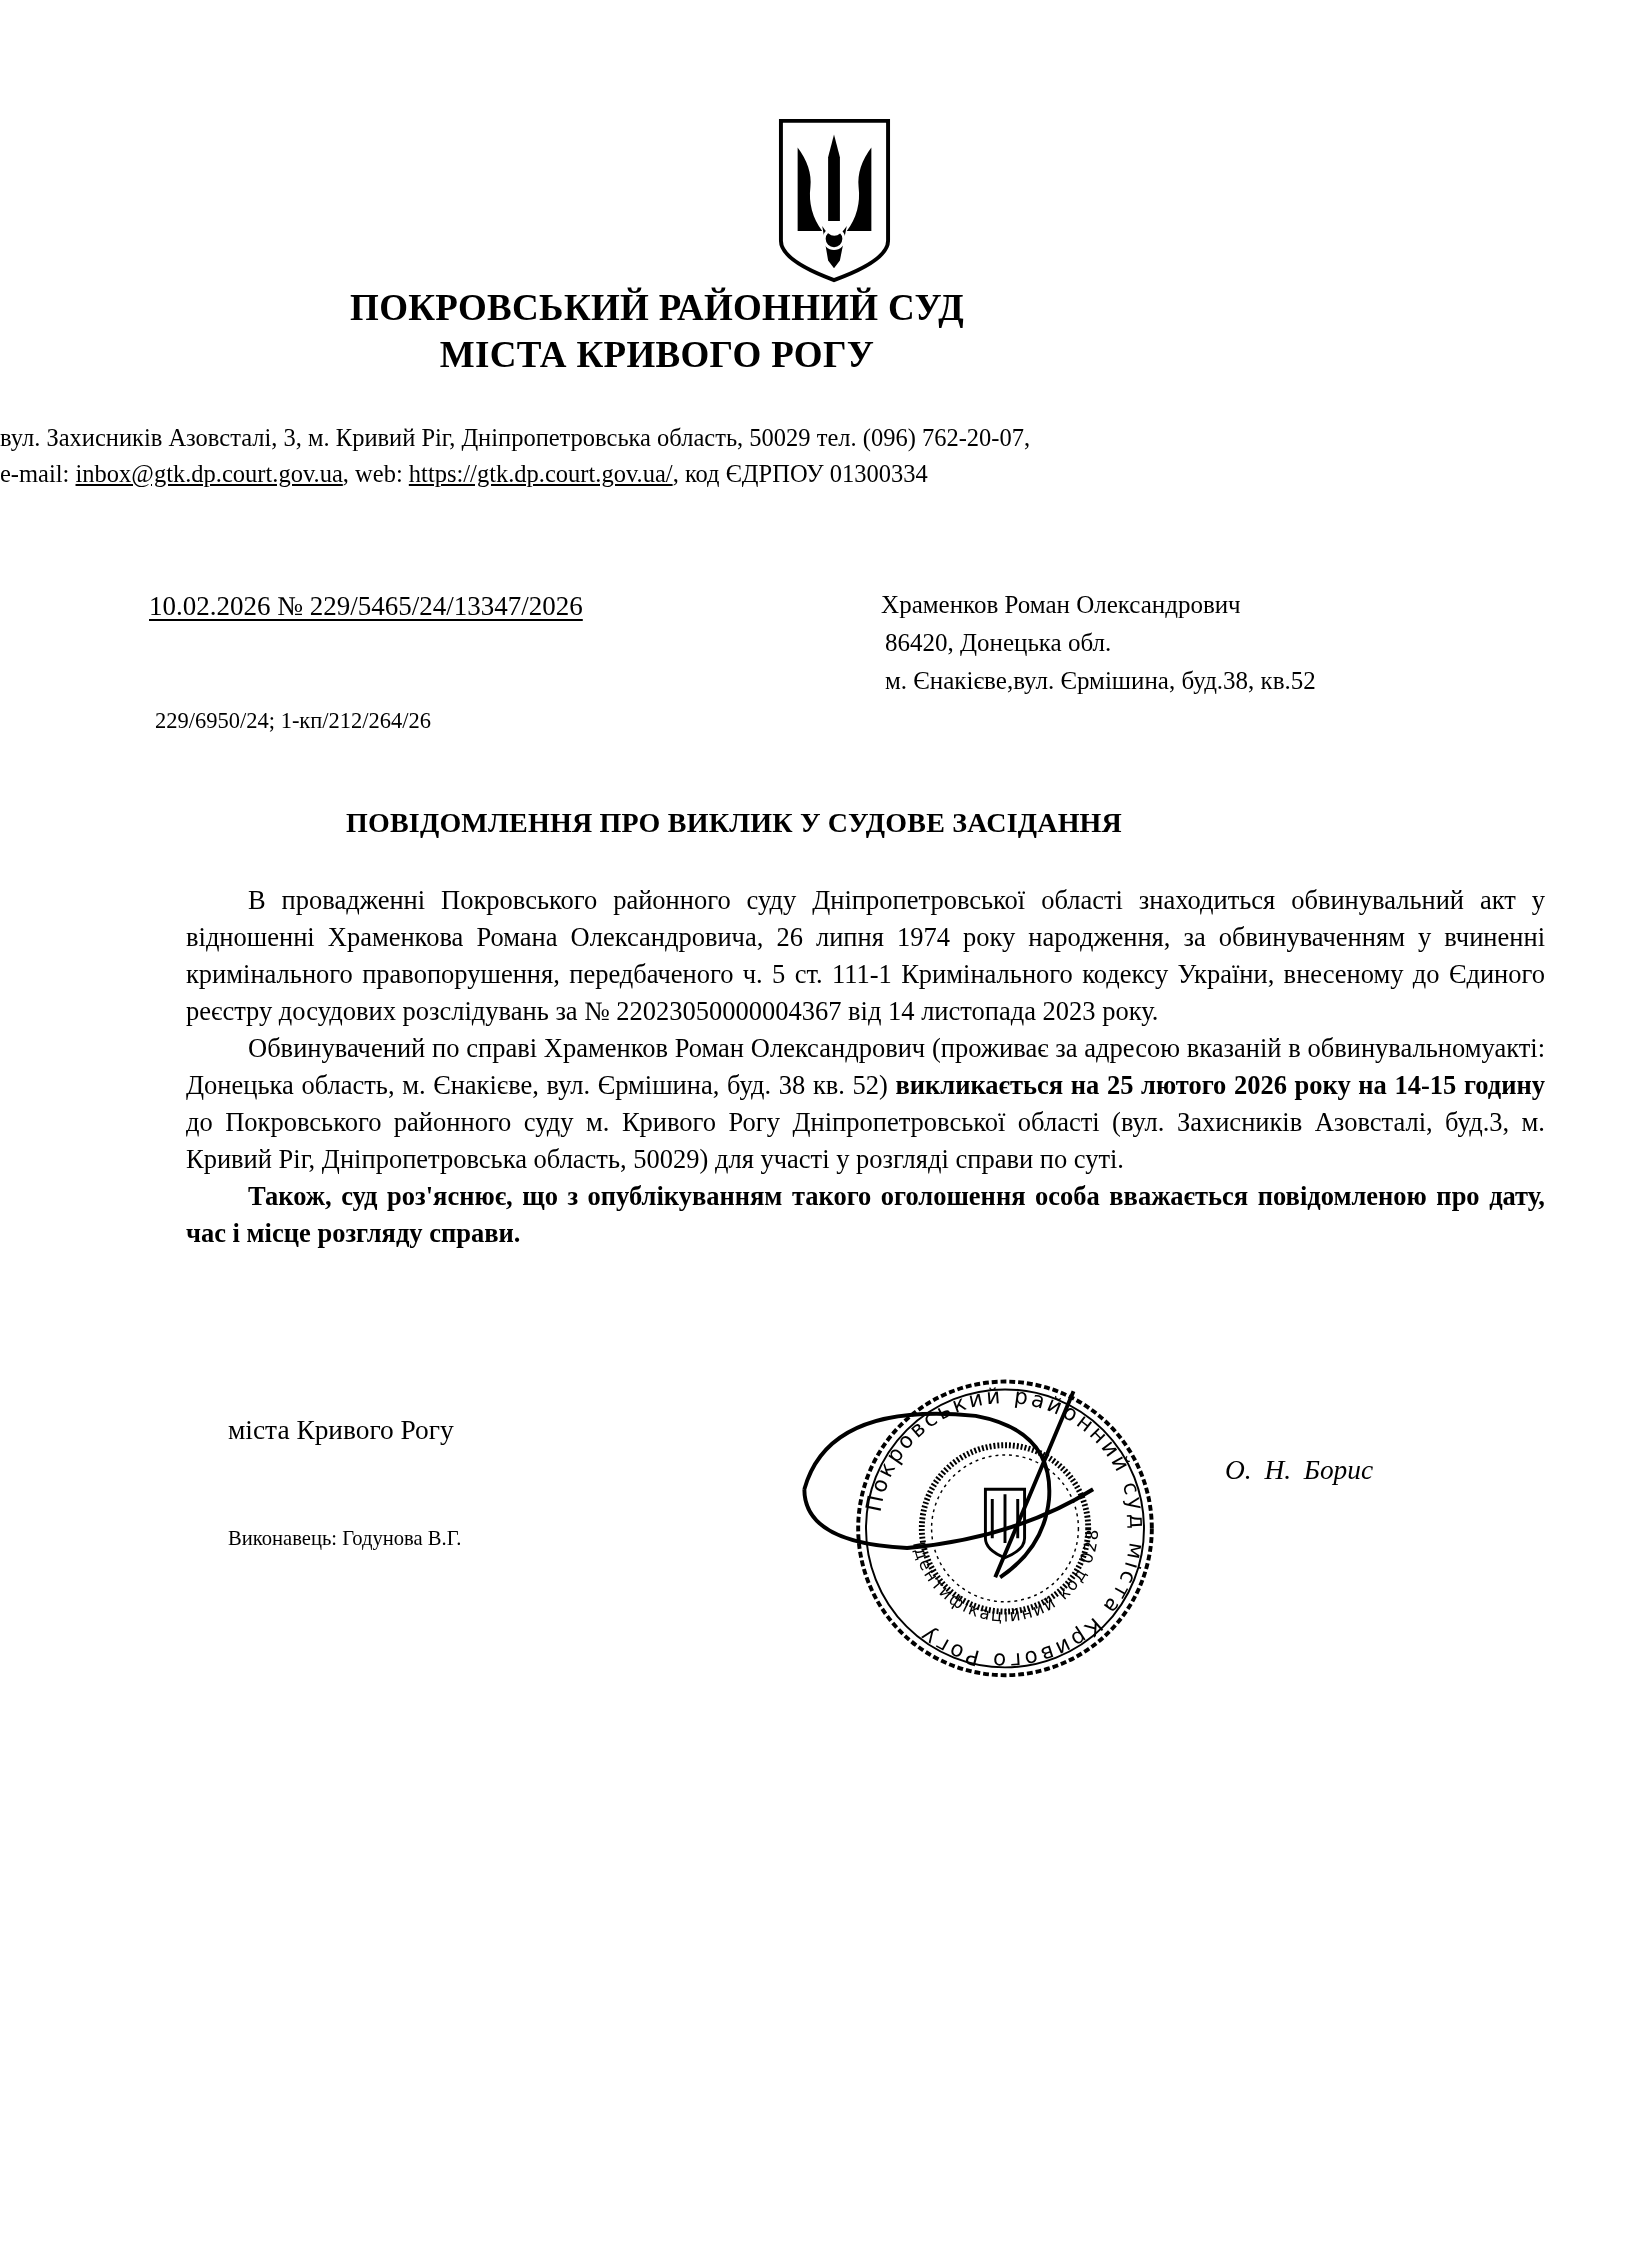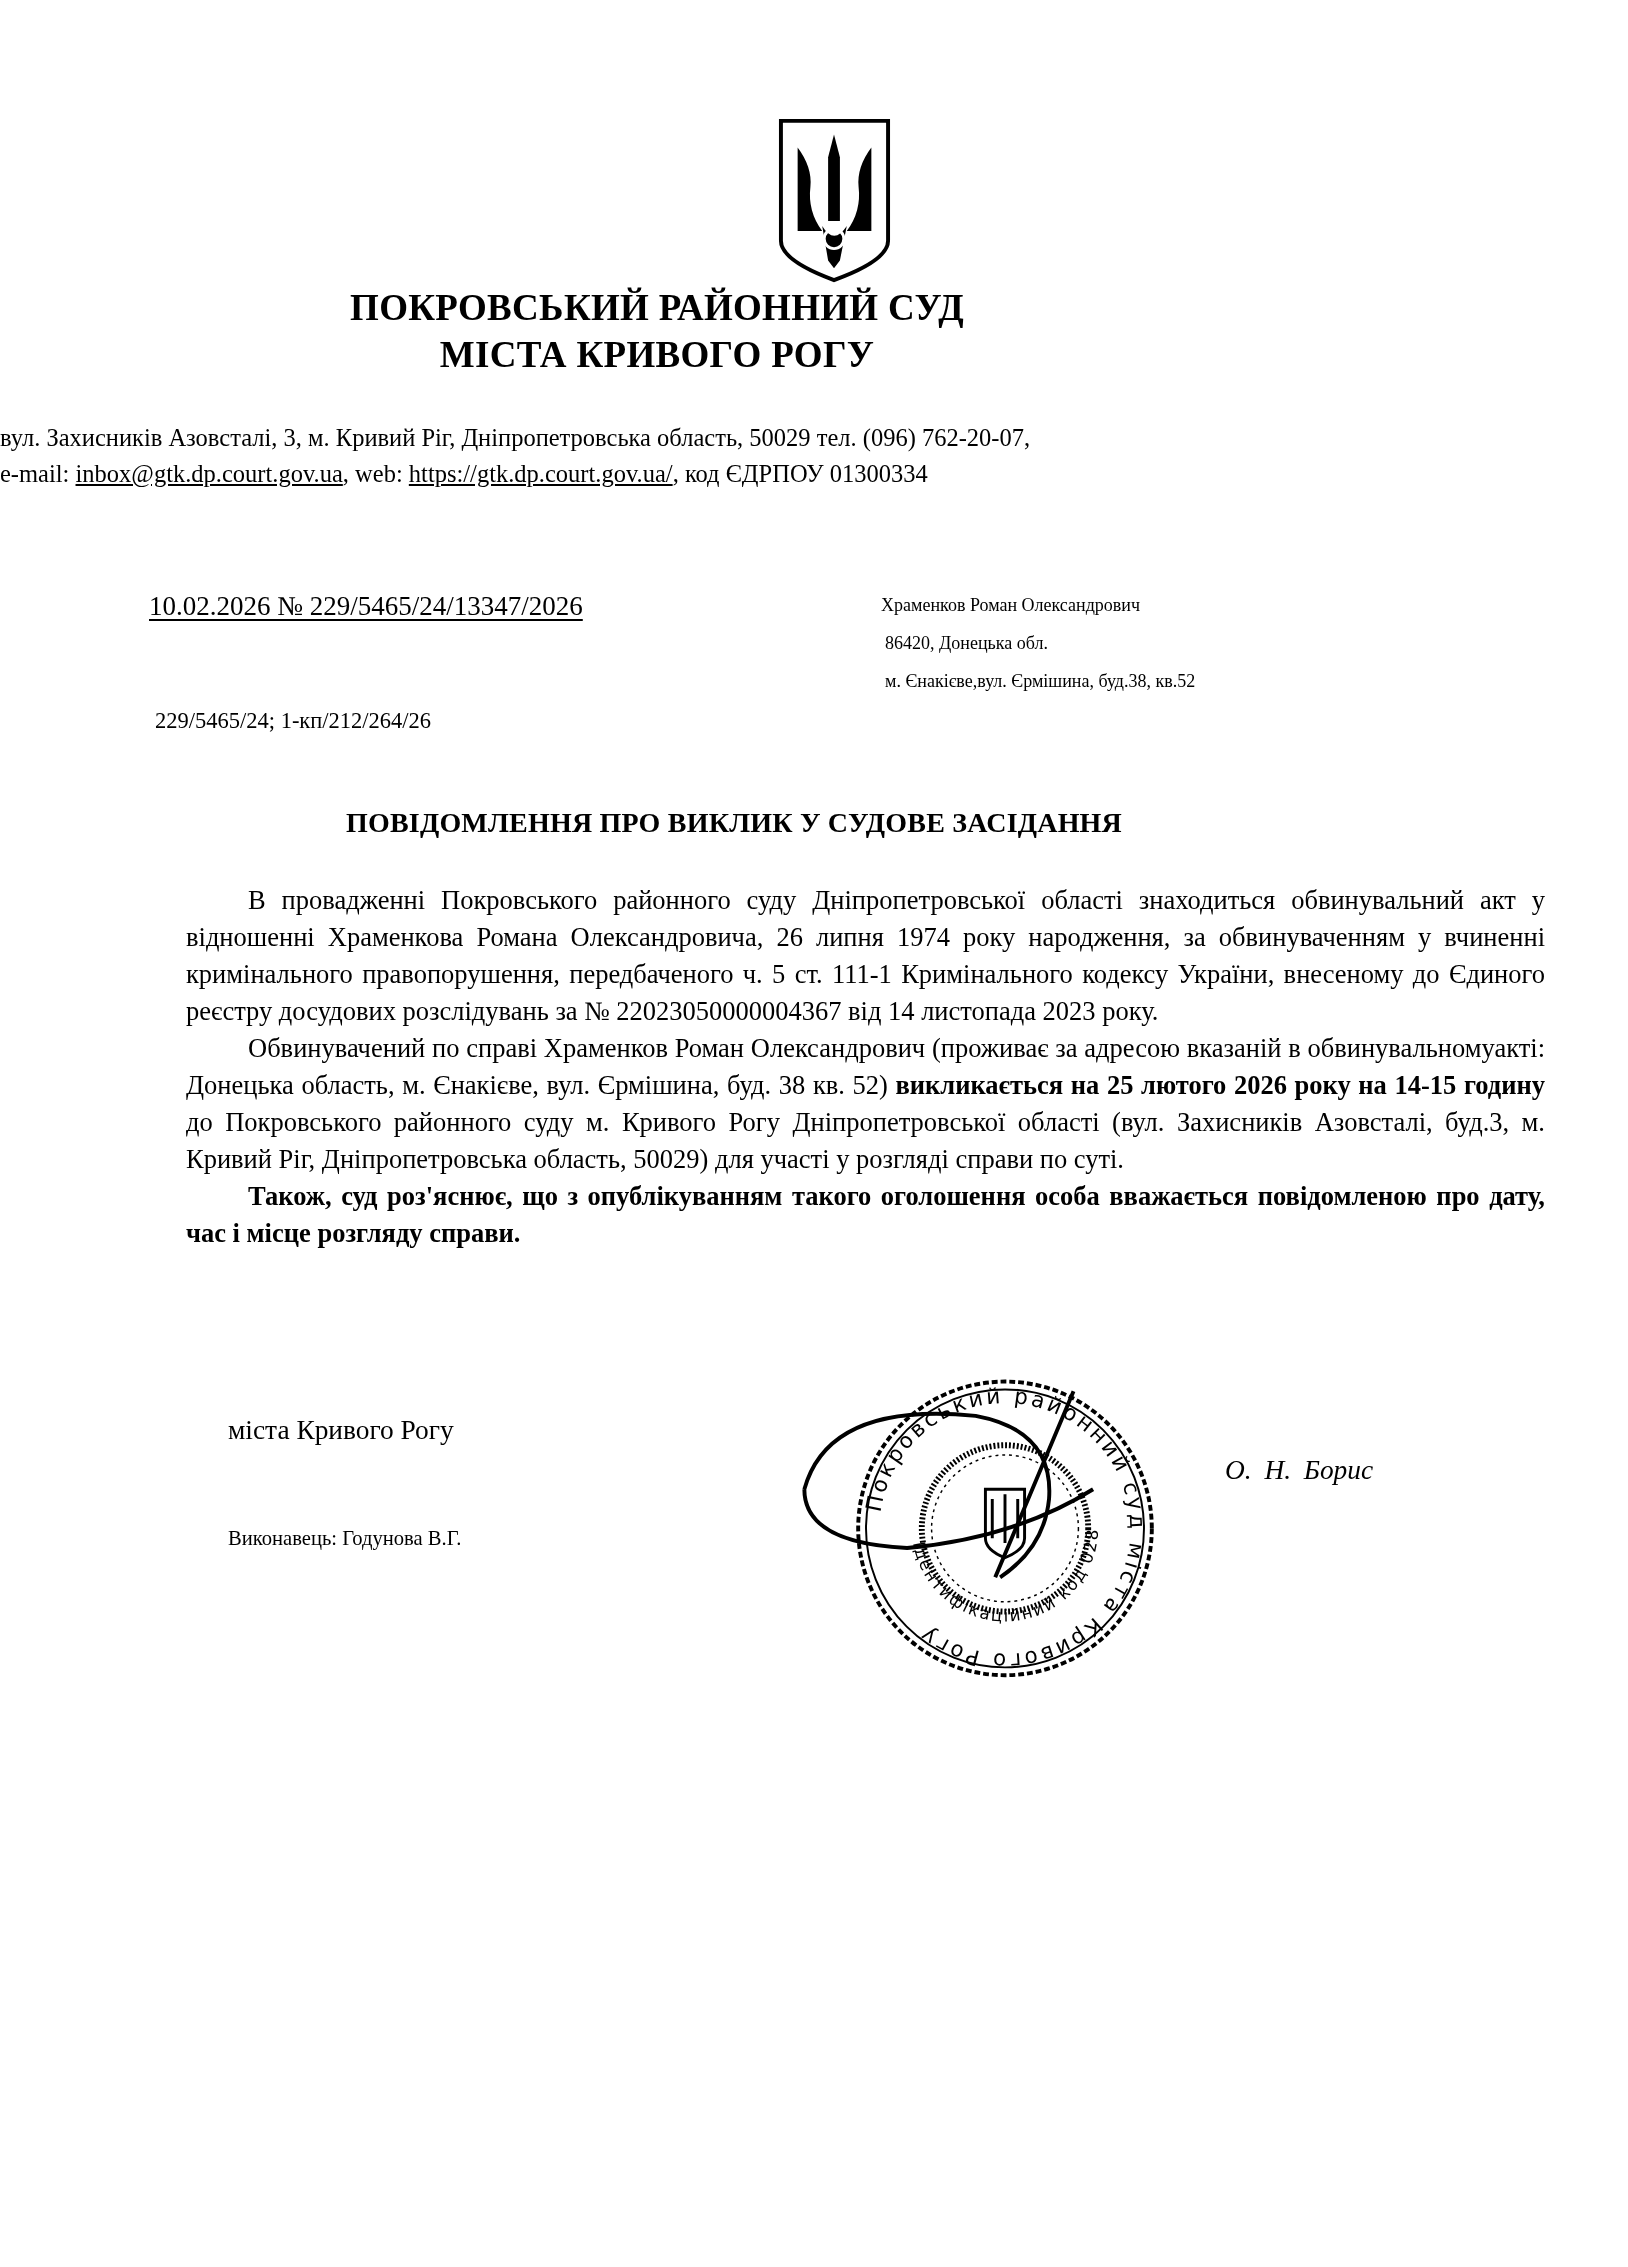--- a/index.html
+++ b/index.html
@@ -13,21 +13,21 @@
     left: 0; width: 1314px; top: 284px; text-align: center;
     font-weight: bold; font-size: 37px; line-height: 47px; letter-spacing: 0.3px;
   }
   .contacts {
     left: 0; width: 1628px; top: 420px; text-align: left;
     font-size: 24.5px; line-height: 36px;
   }
   .contacts .u { text-decoration: underline; }
   .outno { left: 149px; top: 591px; font-size: 27px; text-decoration: underline; text-decoration-thickness: 2px; text-underline-offset: 3.9px; }
   .caseno { left: 155px; top: 708px; font-size: 22.5px; }
-  .recipient { left: 885px; top: 586px; font-size: 18px; line-height: 38px; }
+  .recipient { left: 885px; top: 586px; font-size: 25px; line-height: 38px; }
   .recipient div:first-child { margin-left: -3.9px; }
   .doc-title {
     left: 0; width: 1468px; top: 807px; text-align: center;
     font-weight: bold; font-size: 28px; letter-spacing: 0.2px;
   }
   .body-text {
     left: 186px; width: 1359px; top: 882px;
     font-size: 26.5px; line-height: 37px; text-align: justify;
   }
   .body-text p { margin: 0; text-indent: 62px; }
@@ -55,21 +55,21 @@
   <div>ПОКРОВСЬКИЙ РАЙОННИЙ СУД</div>
   <div>МІСТА КРИВОГО РОГУ</div>
 </div>
 
 <div class="abs contacts">
   <div>вул. Захисників Азовсталі, 3, м. Кривий Ріг,  Дніпропетровська область, 50029 тел. (096) 762-20-07,</div>
   <div><span>e-mail: </span><span class="u">inbox@gtk.dp.court.gov.ua</span><span>,  web: </span><span class="u">https://gtk.dp.court.gov.ua/</span><span>, код ЄДРПОУ 01300334</span></div>
 </div>
 
 <div class="abs outno">10.02.2026 №  229/5465/24/13347/2026</div>
-<div class="abs caseno">229/5465/24; 1-кп/212/264/26</div>
+<div class="abs caseno">229/6950/24; 1-кп/212/264/26</div>
 
 <div class="abs recipient">
   <div>Храменков Роман Олександрович</div>
   <div>86420,  Донецька обл.</div>
   <div>м. Єнакієве,вул. Єрмішина, буд.38, кв.52</div>
 </div>
 
 <div class="abs doc-title">ПОВІДОМЛЕННЯ ПРО ВИКЛИК У СУДОВЕ ЗАСІДАННЯ</div>
 
 <div class="abs body-text">

